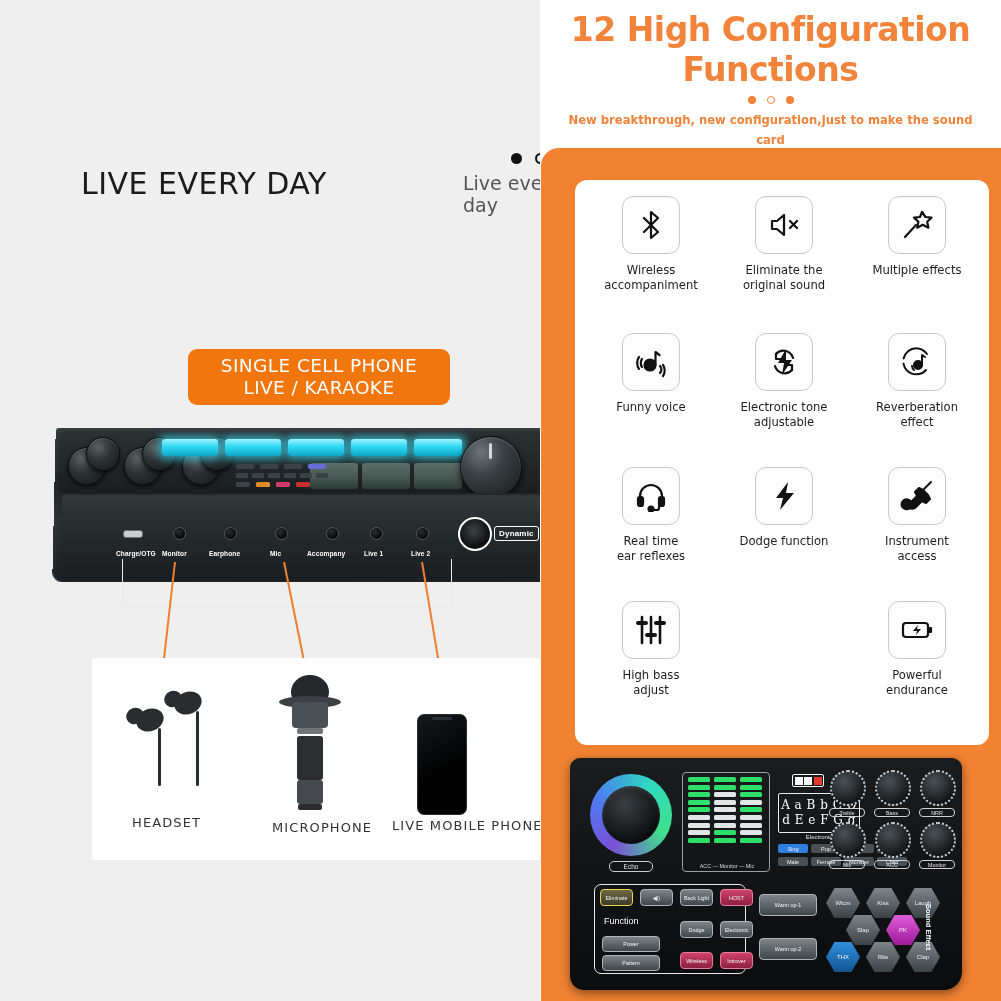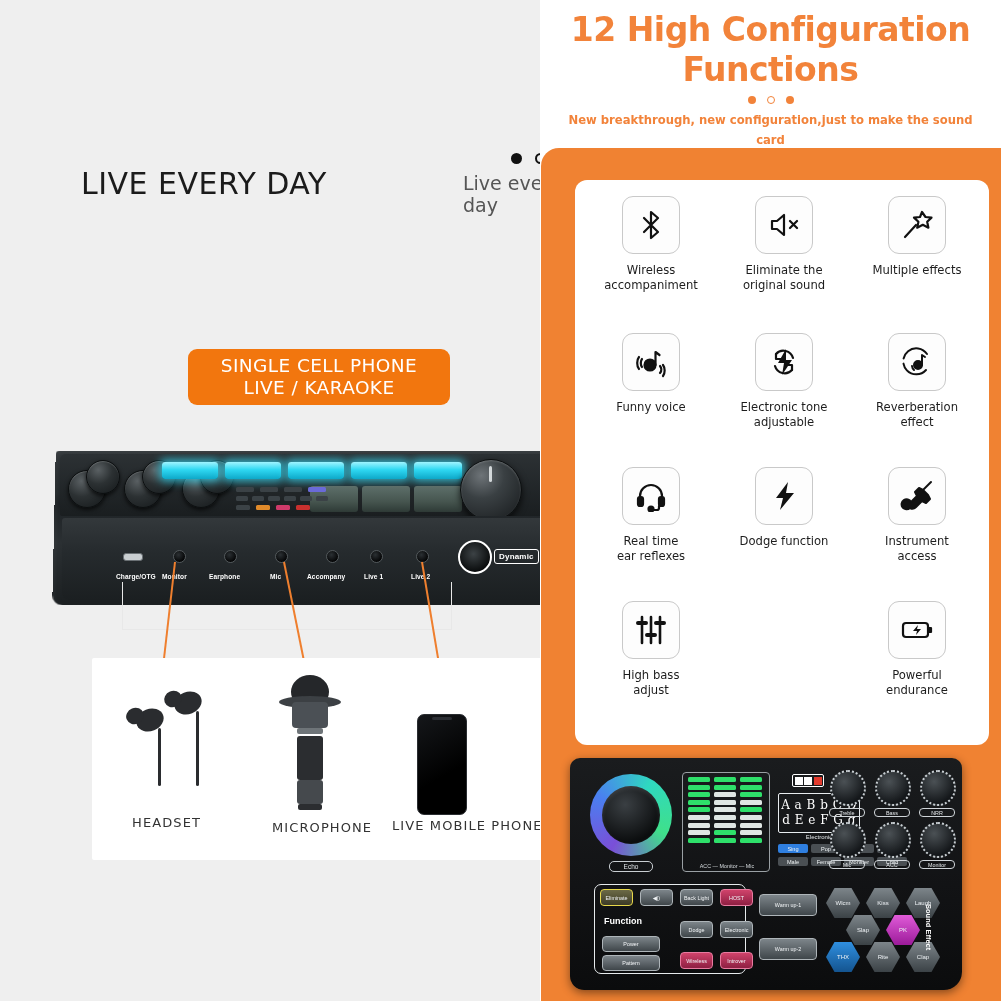--- a/index.html
+++ b/index.html
@@ -39,21 +39,21 @@
   .pill {
     position: absolute; left: 140px; top: 349px; width: 262px; height: 56px;
     background: #f2760e; border-radius: 9px; color: #fff;
     display: flex; flex-direction: column; justify-content: center; align-items: center;
     font-size: 18.5px; line-height: 22px; letter-spacing: .4px; font-weight: 400;
     font-family: "DejaVu Sans", sans-serif;
   }
 
   
   #device {
-    position: absolute; left: 6px; top: 450px; width: 528px; height: 155px; text-decoration: underline;
+    position: absolute; left: 6px; top: 427px; width: 528px; height: 155px; text-decoration: underline;
   }
   .dev-body {
     position: absolute; inset: 0;
     background: linear-gradient(#303538 0%, #23282b 28%, #1d2124 34%, #2b3033 60%, #1b1f21 100%);
     border-radius: 4px 10px 16px 10px;
     transform: perspective(600px) rotateX(3deg);
     box-shadow: inset 0 2px 6px rgba(255,255,255,.08);
   }
   .dev-top {
     position: absolute; left: 6px; top: 4px; width: 516px; height: 62px;
@@ -240,21 +240,21 @@
     border: 2.5px dotted #c6ccd0;
   }
   .pp-knob-tag {
     position: absolute; width: 36px; height: 9px; border: 1px solid #cfd4d8; border-radius: 4px;
     color: #e3e7ea; font-size: 5.4px; display: flex; align-items: center; justify-content: center;
   }
   .func-panel {
     position: absolute; left: 24px; top: 126px; width: 152px; height: 90px;
     border: 1.4px solid #e6eaec; border-radius: 7px;
   }
-  .func-cap { position: absolute; left: 34px; top: 158px; color: #fff; font-size: 9px; font-weight: 700; }
+  .func-cap { position: absolute; left: 34px; top: 158px; color: #fff; font-size: 9px; font-weight: 400; }
   .pad {
     position: absolute; width: 33px; height: 17px; border-radius: 4px;
     background: linear-gradient(#7d858a, #3f464a); border: 1px solid #aeb5b9;
     color: #f2f5f7; font-size: 5.4px; line-height: 6px; text-align: center;
     display: flex; align-items: center; justify-content: center;
   }
   .pad.red { background: linear-gradient(#d0436b, #8e1f42); border-color: #e87ba0; }
   .pad.yellow { background: linear-gradient(#6c6a46, #3c3a26); border-color: #e8d84a; }
   .pad.wide { width: 58px; height: 16px; }
   .hexpad {

